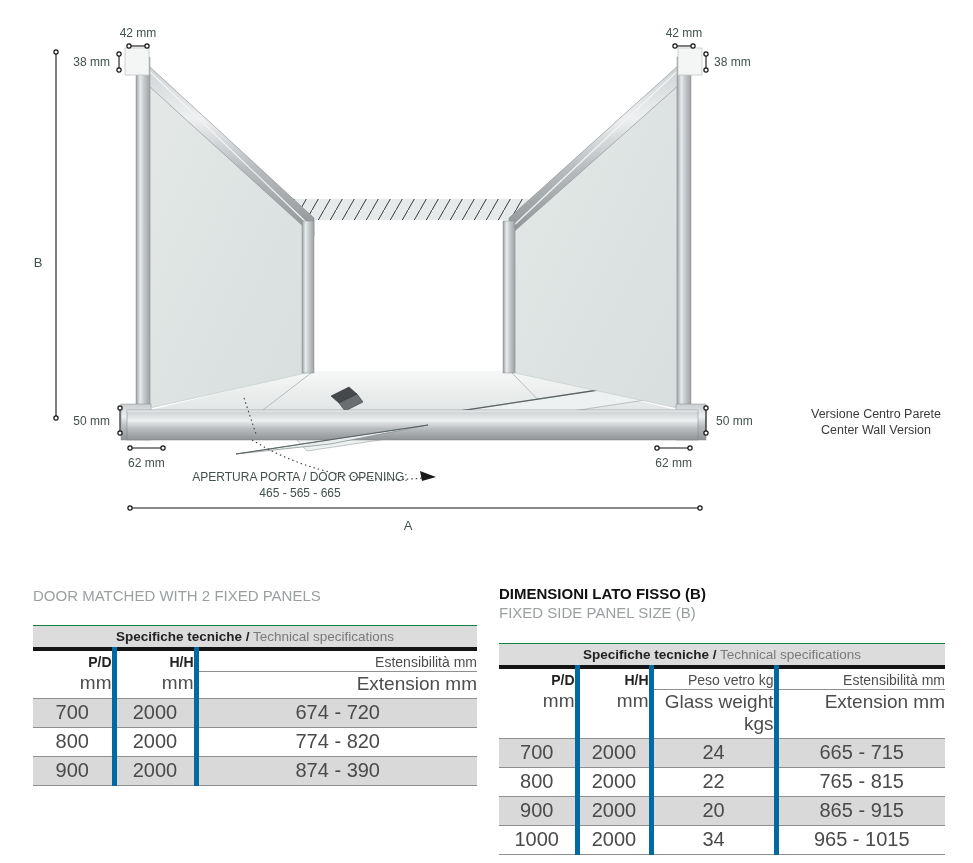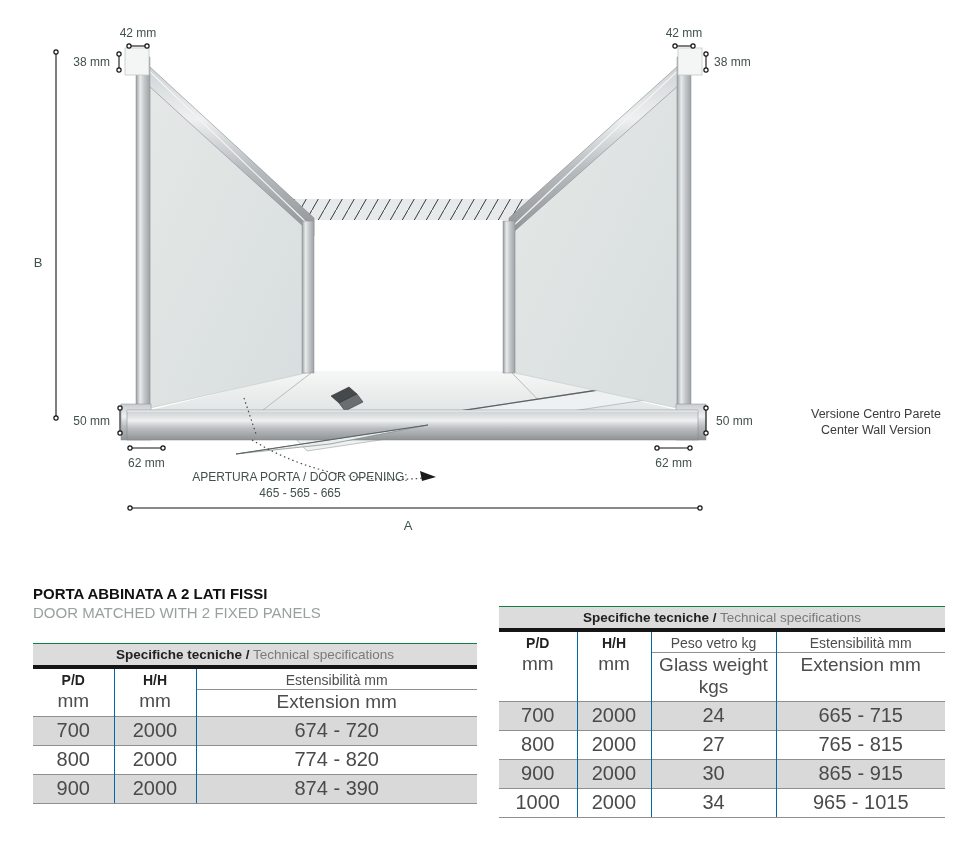--- a/index.html
+++ b/index.html
@@ -18,22 +18,22 @@
   .spec-subtitle{font-size:15px;color:#9aa0a0;margin:2px 0 0;line-height:1.15;}
   .spec-table{border-collapse:collapse;width:100%;table-layout:fixed;margin-top:21px;}
   .spec-table th,.spec-table td{text-align:center;}
   tr.bar th{
     background:var(--table-header-bg,#dcdcdc);
     border-top:1px solid #15803d;border-bottom:4px solid #151515;
     font-size:13.5px;font-weight:normal;padding:3px 0;
   }
   tr.bar .b{font-weight:bold;color:#222;}
   tr.bar .r{color:#7a7a7a;}
-  tr.cols th{font-weight:normal;padding:0;vertical-align:top;}
-  tr.cols th+th, tbody td+td{border-left:1px solid #0369a1;}
+  tr.cols th{font-weight:normal;padding:0;vertical-align:top;text-align:right;}
+  tr.cols th+th, tbody td+td{border-left:5px solid #0369a1;}
   .cols-l1{font-size:14px;font-weight:bold;color:#222;padding:3px 0 1px;}
   th.split .cols-l1{font-weight:normal;color:#4d4d4d;border-bottom:1px solid #8f8f8f;}
   .cols-l2{font-size:19px;color:#4d4d4d;padding:1px 0 3px;}
   .spec-table tbody td{
     font-size:20px;color:#4a4a4a;padding:2px 0 3px;
     border-top:1px solid #8f8f8f;
   }
   .spec-table tbody tr:last-child td{border-bottom:1px solid #8f8f8f;}
   tr.shade td{background:var(--table-row-shade,#d9d9d9);}
 </style>
@@ -174,21 +174,20 @@
     <text class="dim-label" x="128" y="467" text-anchor="start">62 mm</text>
     <text class="dim-label" x="692" y="467" text-anchor="end">62 mm</text>
     <text class="dim-label big" x="408" y="530" text-anchor="middle">A</text>
     <text class="dim-label" x="300" y="481" text-anchor="middle">APERTURA PORTA / DOOR OPENING:</text>
     <text class="dim-label" x="300" y="497" text-anchor="middle">465 - 565 - 665</text>
     <text class="note-label" x="876" y="418" text-anchor="middle">Versione Centro Parete</text>
     <text class="note-label" x="876" y="434" text-anchor="middle">Center Wall Version</text>
   </svg>
 
   <section class="spec-block" style="left:33px;width:444px;">
-    <h3 class="spec-title">PORTA ABBINATA A 2 LATI FISSI</h3>
     <div class="spec-subtitle">DOOR MATCHED WITH 2 FIXED PANELS</div>
     <table class="spec-table">
       <colgroup>
           <col style="width:81px">
           <col style="width:82px">
           <col>
         </colgroup>
       <thead>
         <tr class="bar">
           <th colspan="3">
@@ -225,20 +224,22 @@
         <tr class="shade">
           <td>900</td>
             <td>2000</td>
             <td>874 - 390</td>
         </tr>
       </tbody>
     </table>
   </section>
 
   <section class="spec-block" style="left:499px;width:446px;">
+    <h3 class="spec-title">DIMENSIONI LATO FISSO (B)</h3>
+    <div class="spec-subtitle">FIXED SIDE PANEL SIZE (B)</div>
     <table class="spec-table">
       <colgroup>
           <col style="width:78px">
           <col style="width:74px">
           <col style="width:125px">
           <col>
         </colgroup>
       <thead>
         <tr class="bar">
           <th colspan="4">
@@ -268,27 +269,27 @@
       <tbody>
         <tr class="shade">
           <td>700</td>
             <td>2000</td>
             <td>24</td>
             <td>665 - 715</td>
         </tr>
         <tr>
           <td>800</td>
             <td>2000</td>
-            <td>27</td>
+            <td>22</td>
             <td>765 - 815</td>
         </tr>
         <tr class="shade">
           <td>900</td>
             <td>2000</td>
-            <td>30</td>
+            <td>20</td>
             <td>865 - 915</td>
         </tr>
         <tr>
           <td>1000</td>
             <td>2000</td>
             <td>34</td>
             <td>965 - 1015</td>
         </tr>
       </tbody>
     </table>

